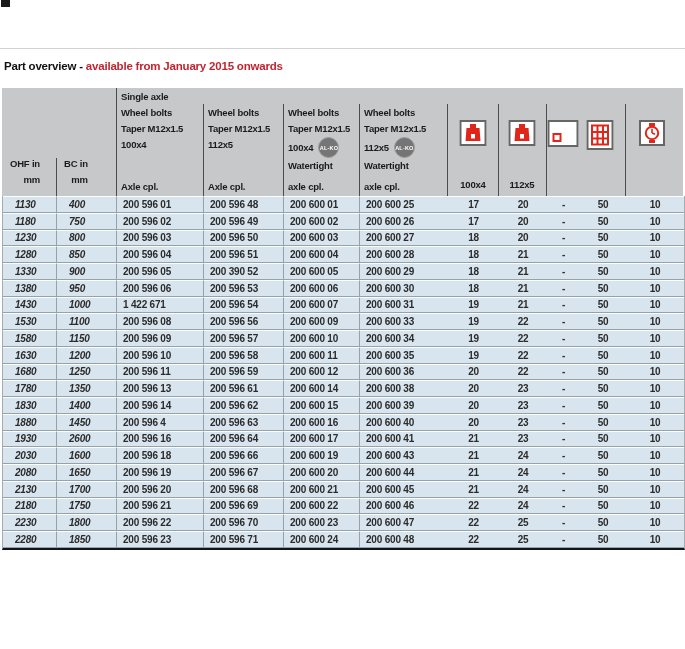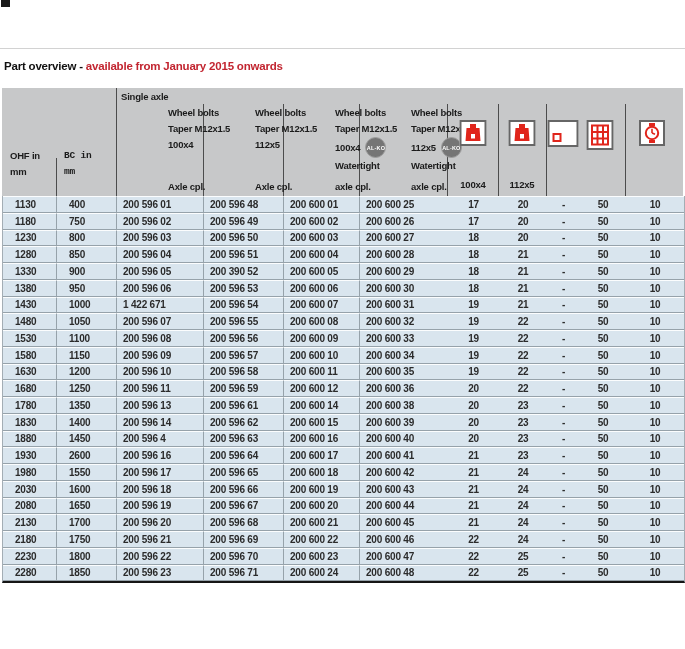--- a/index.html
+++ b/index.html
@@ -21,24 +21,24 @@
   .hv114 { left:114px; top:0;    height:108px; }
   .hv201 { left:201px; top:16px; height:92px; }
   .hv281 { left:281px; top:16px; height:92px; }
   .hv357 { left:357px; top:16px; height:92px; }
   .hv445 { left:445px; top:16px; height:92px; }
   .hv496 { left:496px; top:16px; height:92px; }
   .hv544 { left:544px; top:16px; height:92px; }
   .hv623 { left:623px; top:16px; height:92px; }
 
   .h-group { position:absolute; left:119px; top:3px; }
-  .h-leftcol { position:absolute; bottom:16px; line-height:16px; }
+  .h-leftcol { position:absolute; bottom:8px; line-height:16px;text-align:right; }
   .h-ohf { left:8px; }
-  .h-bc  { left:62px;font-family:Liberation Mono, monospace; }
-  .h-axle { position:absolute; top:17px; line-height:16px;margin-left:47px; }
+  .h-bc  { left:62px; }
+  .h-axle { position:absolute; top:17px; line-height:16px; }
   .h-axle .bot { position:absolute; top:74px; left:0; white-space:nowrap; }
   .hc3 { left:119px; width:82px; }
   .hc4 { left:206px; width:75px; }
   .hc5 { left:286px; width:71px; }
   .hc6 { left:362px; width:83px; }
   .lin { display:block; white-space:nowrap; }
   .size-row { display:flex; align-items:center; gap:5px; }
 
   .alko-badge { display:inline-flex; align-items:center; justify-content:center;
     width:21px; height:21px; border-radius:50%; background:#757575; border:1px solid #9d9d9d;
@@ -54,21 +54,21 @@
   .f-grid { width:27px; height:30px; }
   .f-clock { width:26px; height:26px; }
   .box-inner { position:absolute; left:3px; bottom:3px; width:9px; height:9px; border:2px solid #e0251b; background:#fff; }
 
   
   table.grid { border-collapse:separate; border-spacing:0; table-layout:fixed; width:681px;
     border-left:1px solid #a3adb4; border-right:1px solid #a3adb4; border-bottom:2px solid #151515; }
   table.grid td { height:16.75px; background:#d9e5ee; font-size:10px; font-weight:700; color:#2b2b2b;
     letter-spacing:-0.2px; white-space:nowrap; overflow:hidden;
     border-top:1px solid #fbfdfe; border-bottom:1px solid #96a2aa; }
-  td.c0, td.c1 { padding-left:12px; text-align:left; }
+  td.c0, td.c1 { padding-left:12px; text-align:left;font-style:italic; }
   td.c2, td.c3, td.c4, td.c5 { padding-left:6px; text-align:left; }
   td.c6, td.c7, td.c8, td.c9, td.c10 { text-align:center; }
   td.c0, td.c1, td.c2, td.c3, td.c4 { border-right:1px solid #96a2aa; }
   td.red { color:#cf3a3a; }
 </style>
 </head>
 <body>
 
 <div class="page">
   <div class="corner-mark"></div>
@@ -291,33 +291,20 @@
             <td class="c3">200 596 54</td>
             <td class="c4">200 600 07</td>
             <td class="c5">200 600 31</td>
             <td class="c6">19</td>
             <td class="c7">21</td>
             <td class="c8">-</td>
             <td class="c9">50</td>
             <td class="c10">10</td>
           </tr>
           <tr>
-            <td class="c0">1480</td>
-            <td class="c1">1050</td>
-            <td class="c2">200 596 07</td>
-            <td class="c3">200 596 55</td>
-            <td class="c4">200 600 08</td>
-            <td class="c5">200 600 32</td>
-            <td class="c6">19</td>
-            <td class="c7">22</td>
-            <td class="c8">-</td>
-            <td class="c9">50</td>
-            <td class="c10">10</td>
-          </tr>
-          <tr>
             <td class="c0">1530</td>
             <td class="c1">1100</td>
             <td class="c2">200 596 08</td>
             <td class="c3">200 596 56</td>
             <td class="c4">200 600 09</td>
             <td class="c5">200 600 33</td>
             <td class="c6">19</td>
             <td class="c7">22</td>
             <td class="c8">-</td>
             <td class="c9">50</td>
@@ -408,33 +395,20 @@
             <td class="c3">200 596 64</td>
             <td class="c4">200 600 17</td>
             <td class="c5">200 600 41</td>
             <td class="c6">21</td>
             <td class="c7">23</td>
             <td class="c8">-</td>
             <td class="c9">50</td>
             <td class="c10">10</td>
           </tr>
           <tr>
-            <td class="c0">1980</td>
-            <td class="c1">1550</td>
-            <td class="c2">200 596 17</td>
-            <td class="c3">200 596 65</td>
-            <td class="c4">200 600 18</td>
-            <td class="c5">200 600 42</td>
-            <td class="c6">21</td>
-            <td class="c7">24</td>
-            <td class="c8">-</td>
-            <td class="c9">50</td>
-            <td class="c10">10</td>
-          </tr>
-          <tr>
             <td class="c0">2030</td>
             <td class="c1">1600</td>
             <td class="c2">200 596 18</td>
             <td class="c3">200 596 66</td>
             <td class="c4">200 600 19</td>
             <td class="c5">200 600 43</td>
             <td class="c6">21</td>
             <td class="c7">24</td>
             <td class="c8">-</td>
             <td class="c9">50</td>

